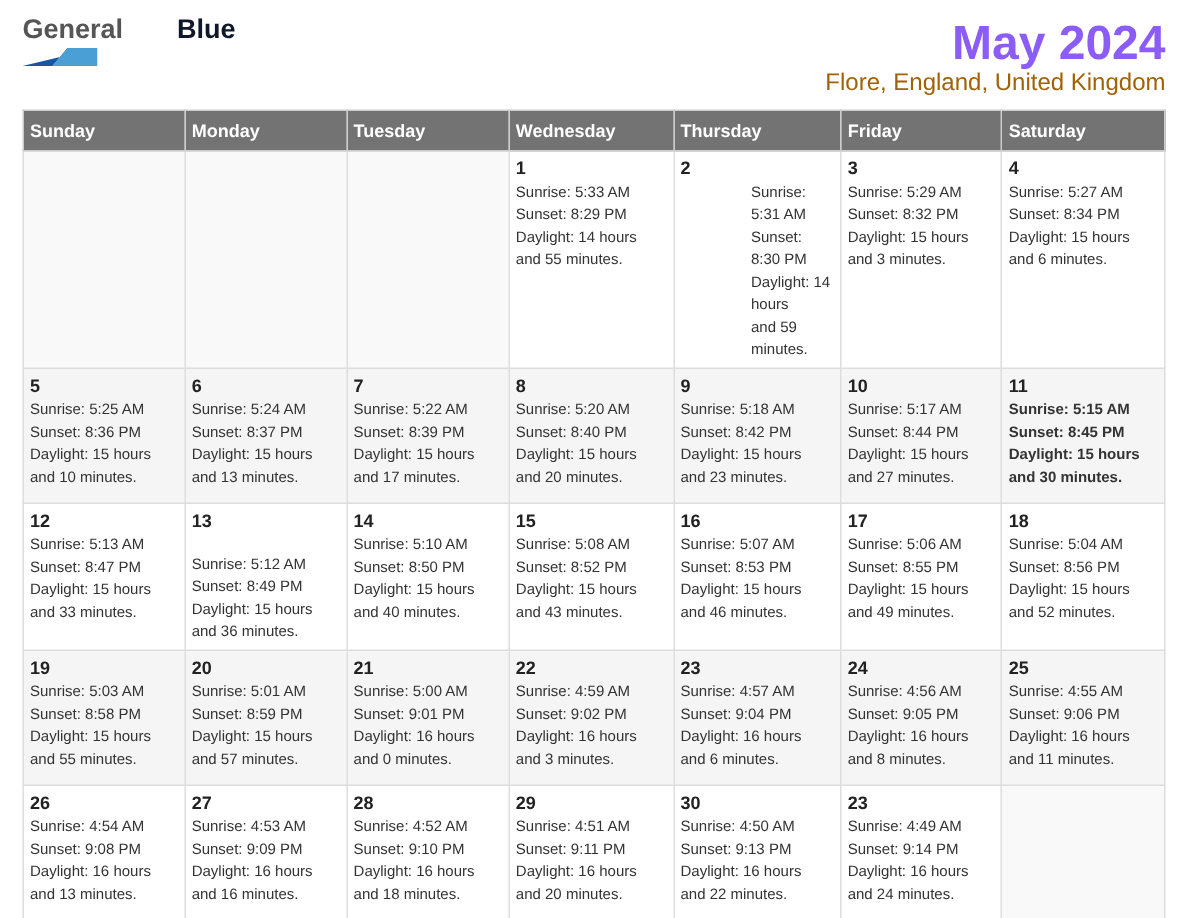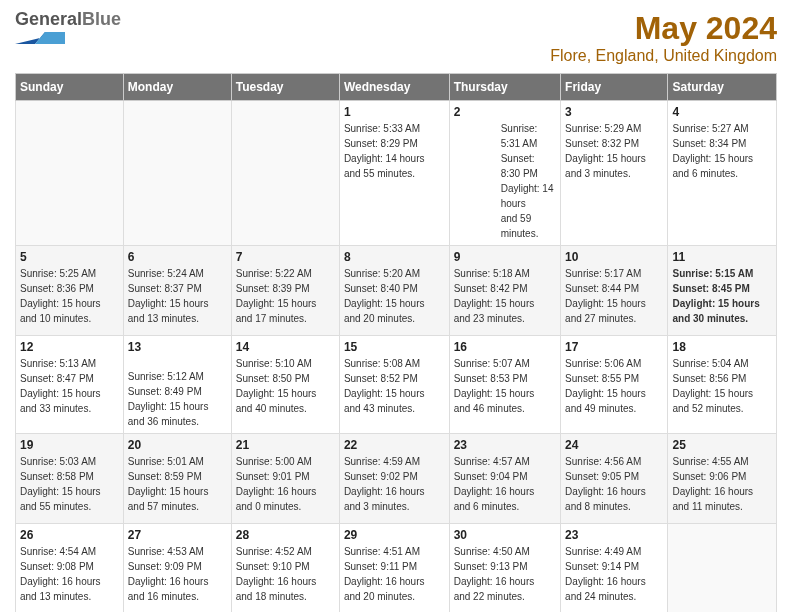--- a/index.html
+++ b/index.html
@@ -2,23 +2,23 @@
 <html><head>
   <meta charset="utf-8">
   <style>
     * { box-sizing: border-box; margin: 0; padding: 0; }
     body { font-family: Arial, sans-serif; background: #fff; width: 792px; min-height: 612px; }
     .container { width: 792px; padding: 10px 15px; }
     .header { display: flex; justify-content: space-between; align-items: flex-start; margin-bottom: 8px; }
     .logo { display: flex; align-items: center; }
     .logo-text { font-size: 18px; font-weight: bold; line-height: 1.1; }
     .logo-general { color: #555; }
-    .logo-blue { color: #737373; }
+    .logo-blue { color: #0f172a; padding-left: 36px; }
     .title-block { text-align: right; }
-    .month-year { font-size: 32px; font-weight: bold; color: #a16207; }
+    .month-year { font-size: 32px; font-weight: bold; color: #8b5cf6; }
     .location { font-size: 16px; color: #a16207; }
     table { width: 100%; border-collapse: collapse; }
     thead tr { background-color: #737373; }
     thead th { color: #fff; font-size: 12px; font-weight: bold; padding: 6px 4px; text-align: left; border: 1px solid #ccc; }
     tbody tr { background: #fff; }
     tbody tr:nth-child(even) { background: #f5f5f5; }
     td { vertical-align: top; padding: 4px 4px; border: 1px solid #ddd; font-size: 10.5px; color: #222; width: 113px; min-height: 80px; }
     .day-num { font-weight: bold; font-size: 12px; margin-bottom: 2px; }
     .day-info { font-size: 10px; line-height: 1.5; color: #333; }
     .empty { background: #f9f9f9; }

